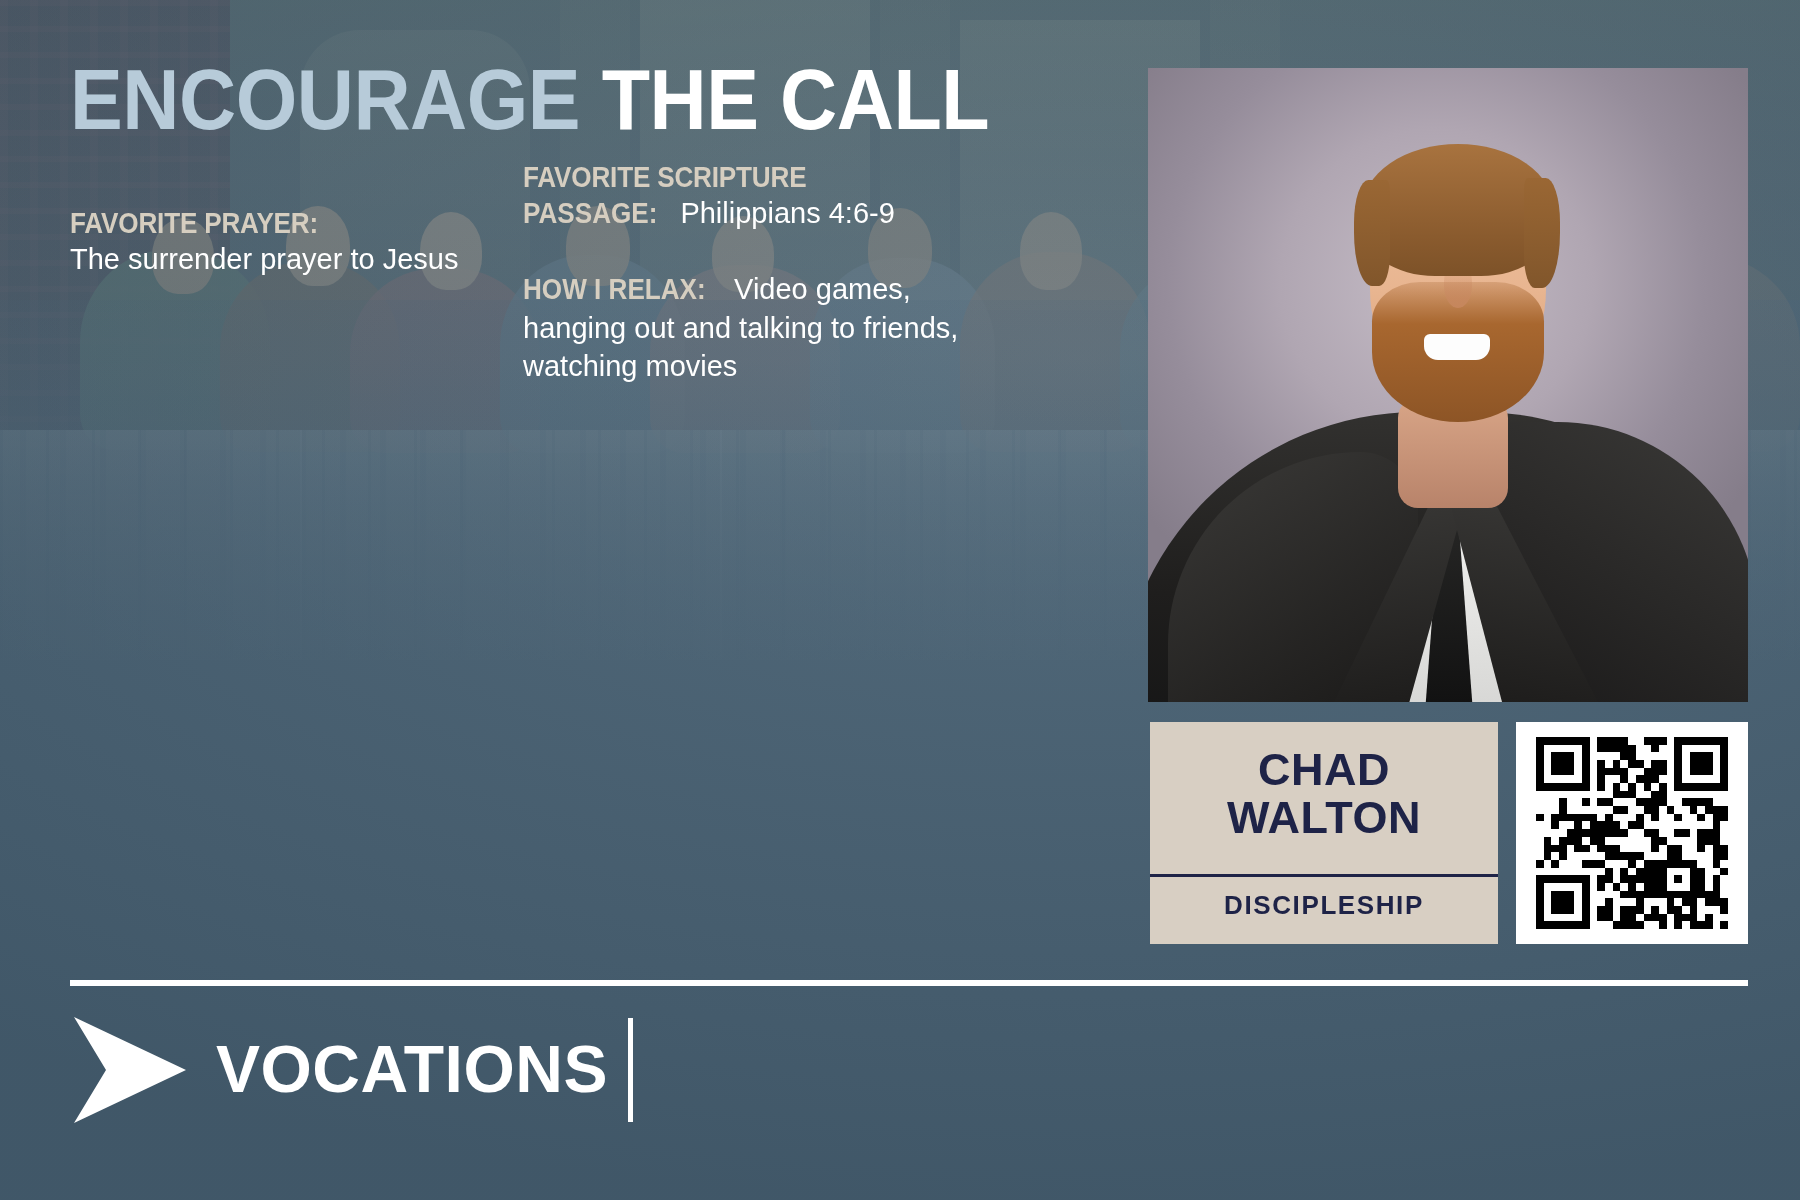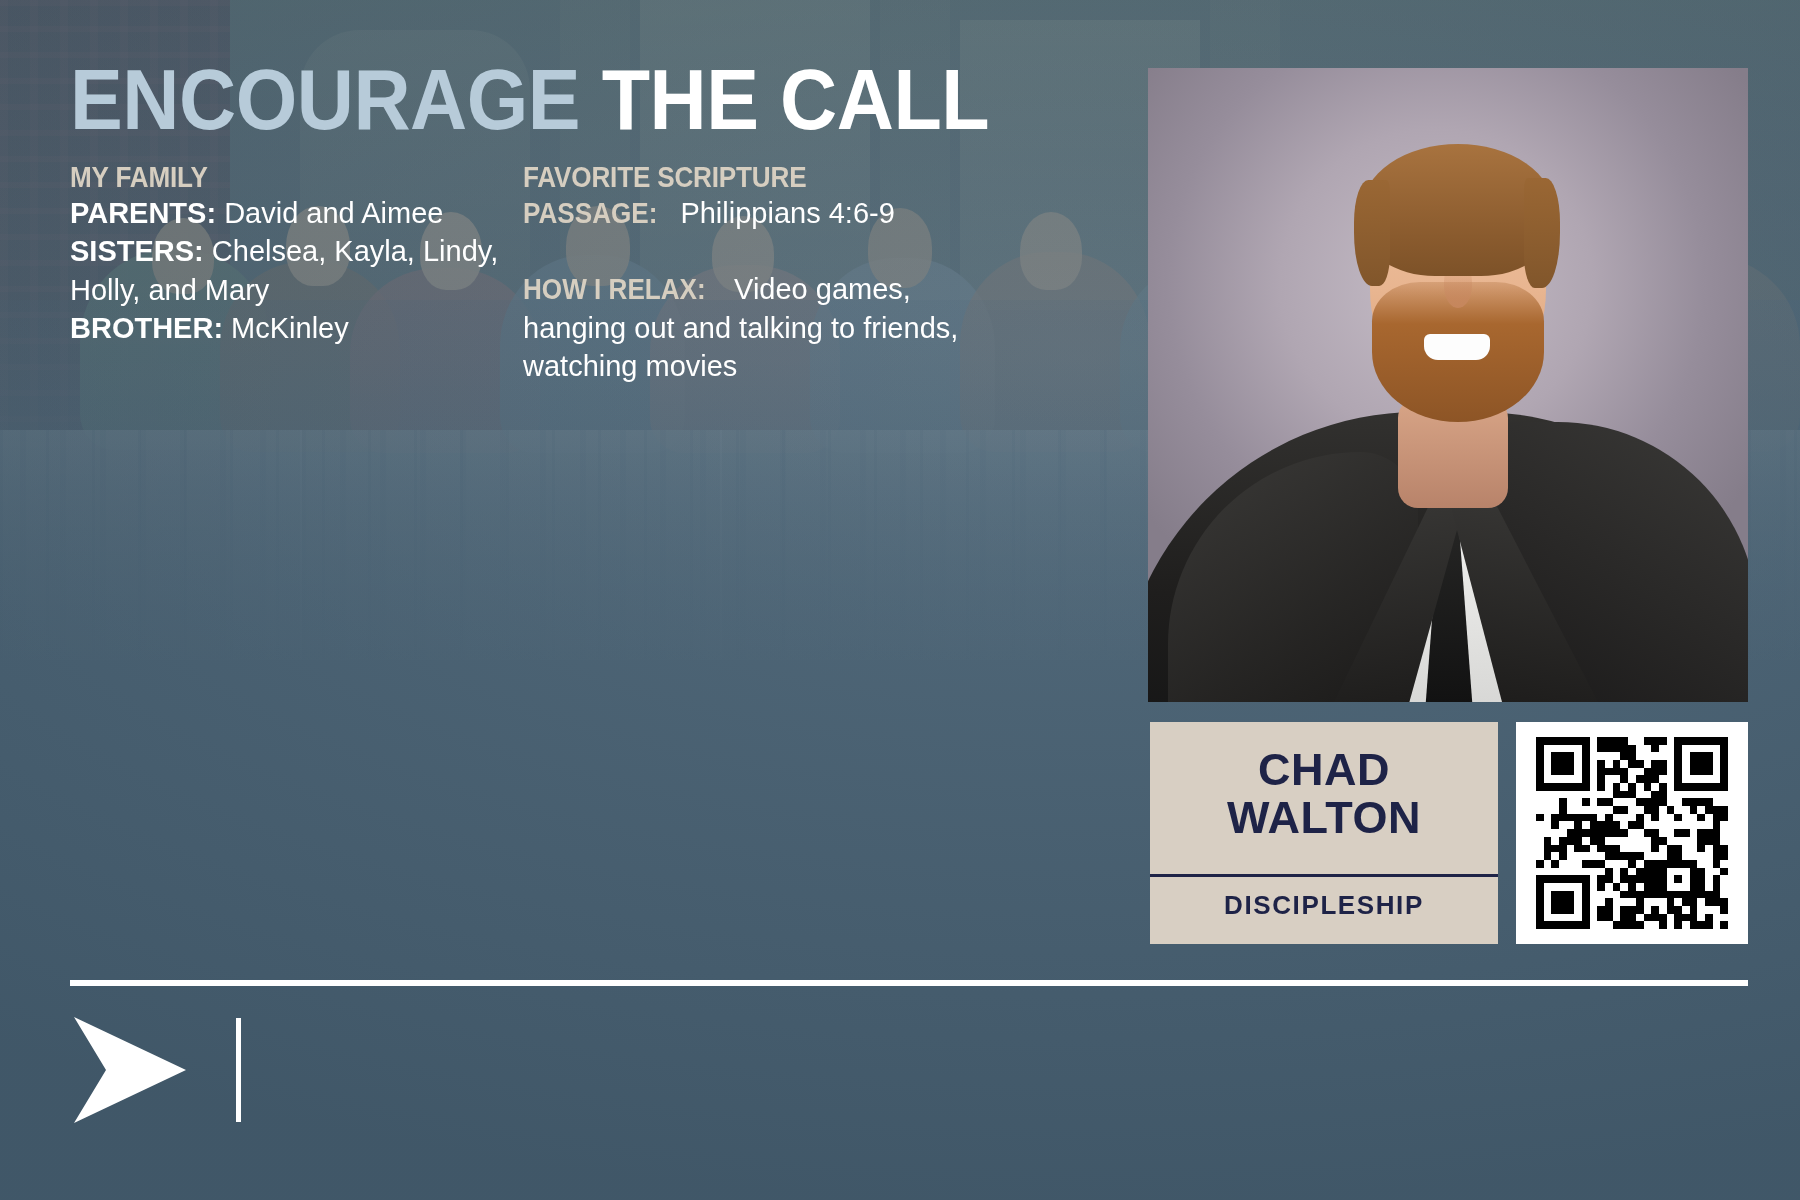--- a/index.html
+++ b/index.html
@@ -211,38 +211,27 @@
   </div>
 
   <div id="content">
 
     <div class="title">
       <span class="t1">ENCOURAGE</span><span>&nbsp;</span><span class="t2">THE CALL</span>
     </div>
 
     <div class="col col-left">
 
+
+      <div class="gap-lg"></div>
+
       <div class="block">
-        <span class="lbl heading">MY FAMILY</span>
-        <div class="kv">
-          <span class="k">PARENTS:</span>
-          <span>David and Aimee</span>
-        </div>
-        <div class="kv">
-          <span class="k">SISTERS:</span>
-          <span>Chelsea, Kayla, Lindy, Holly, and Mary</span>
-        </div>
-        <div class="kv">
-          <span class="k">BROTHER:</span>
-          <span>McKinley</span>
-        </div>
+        <span class="lbl heading">FAVORITE PRAYER:</span>
+        <div class="body">The surrender prayer to Jesus</div>
       </div>
-
-      <div class="gap-lg"></div>
-
 
       <div class="gap-lg"></div>
 
 
     </div>
 
     <div class="col col-right">
 
       <div class="block">
         <span class="lbl heading">FAVORITE SCRIPTURE</span>
@@ -925,19 +914,20 @@
         </div>
     </div>
 
     <div id="divider"></div>
 
     <div id="logo">
       <svg id="logo-mark" viewBox="0 0 120 112">
         <path d="M4 3 L116 56 L4 109 L36 56 Z" fill="#ffffff"></path>
       </svg>
       <div id="logo-text">
+        <div class="logo-l2">VOCATIONS</div>
       </div>
       <div id="logo-bar"></div>
     </div>
 
 
   </div>
 </div>
 
 </body></html>

